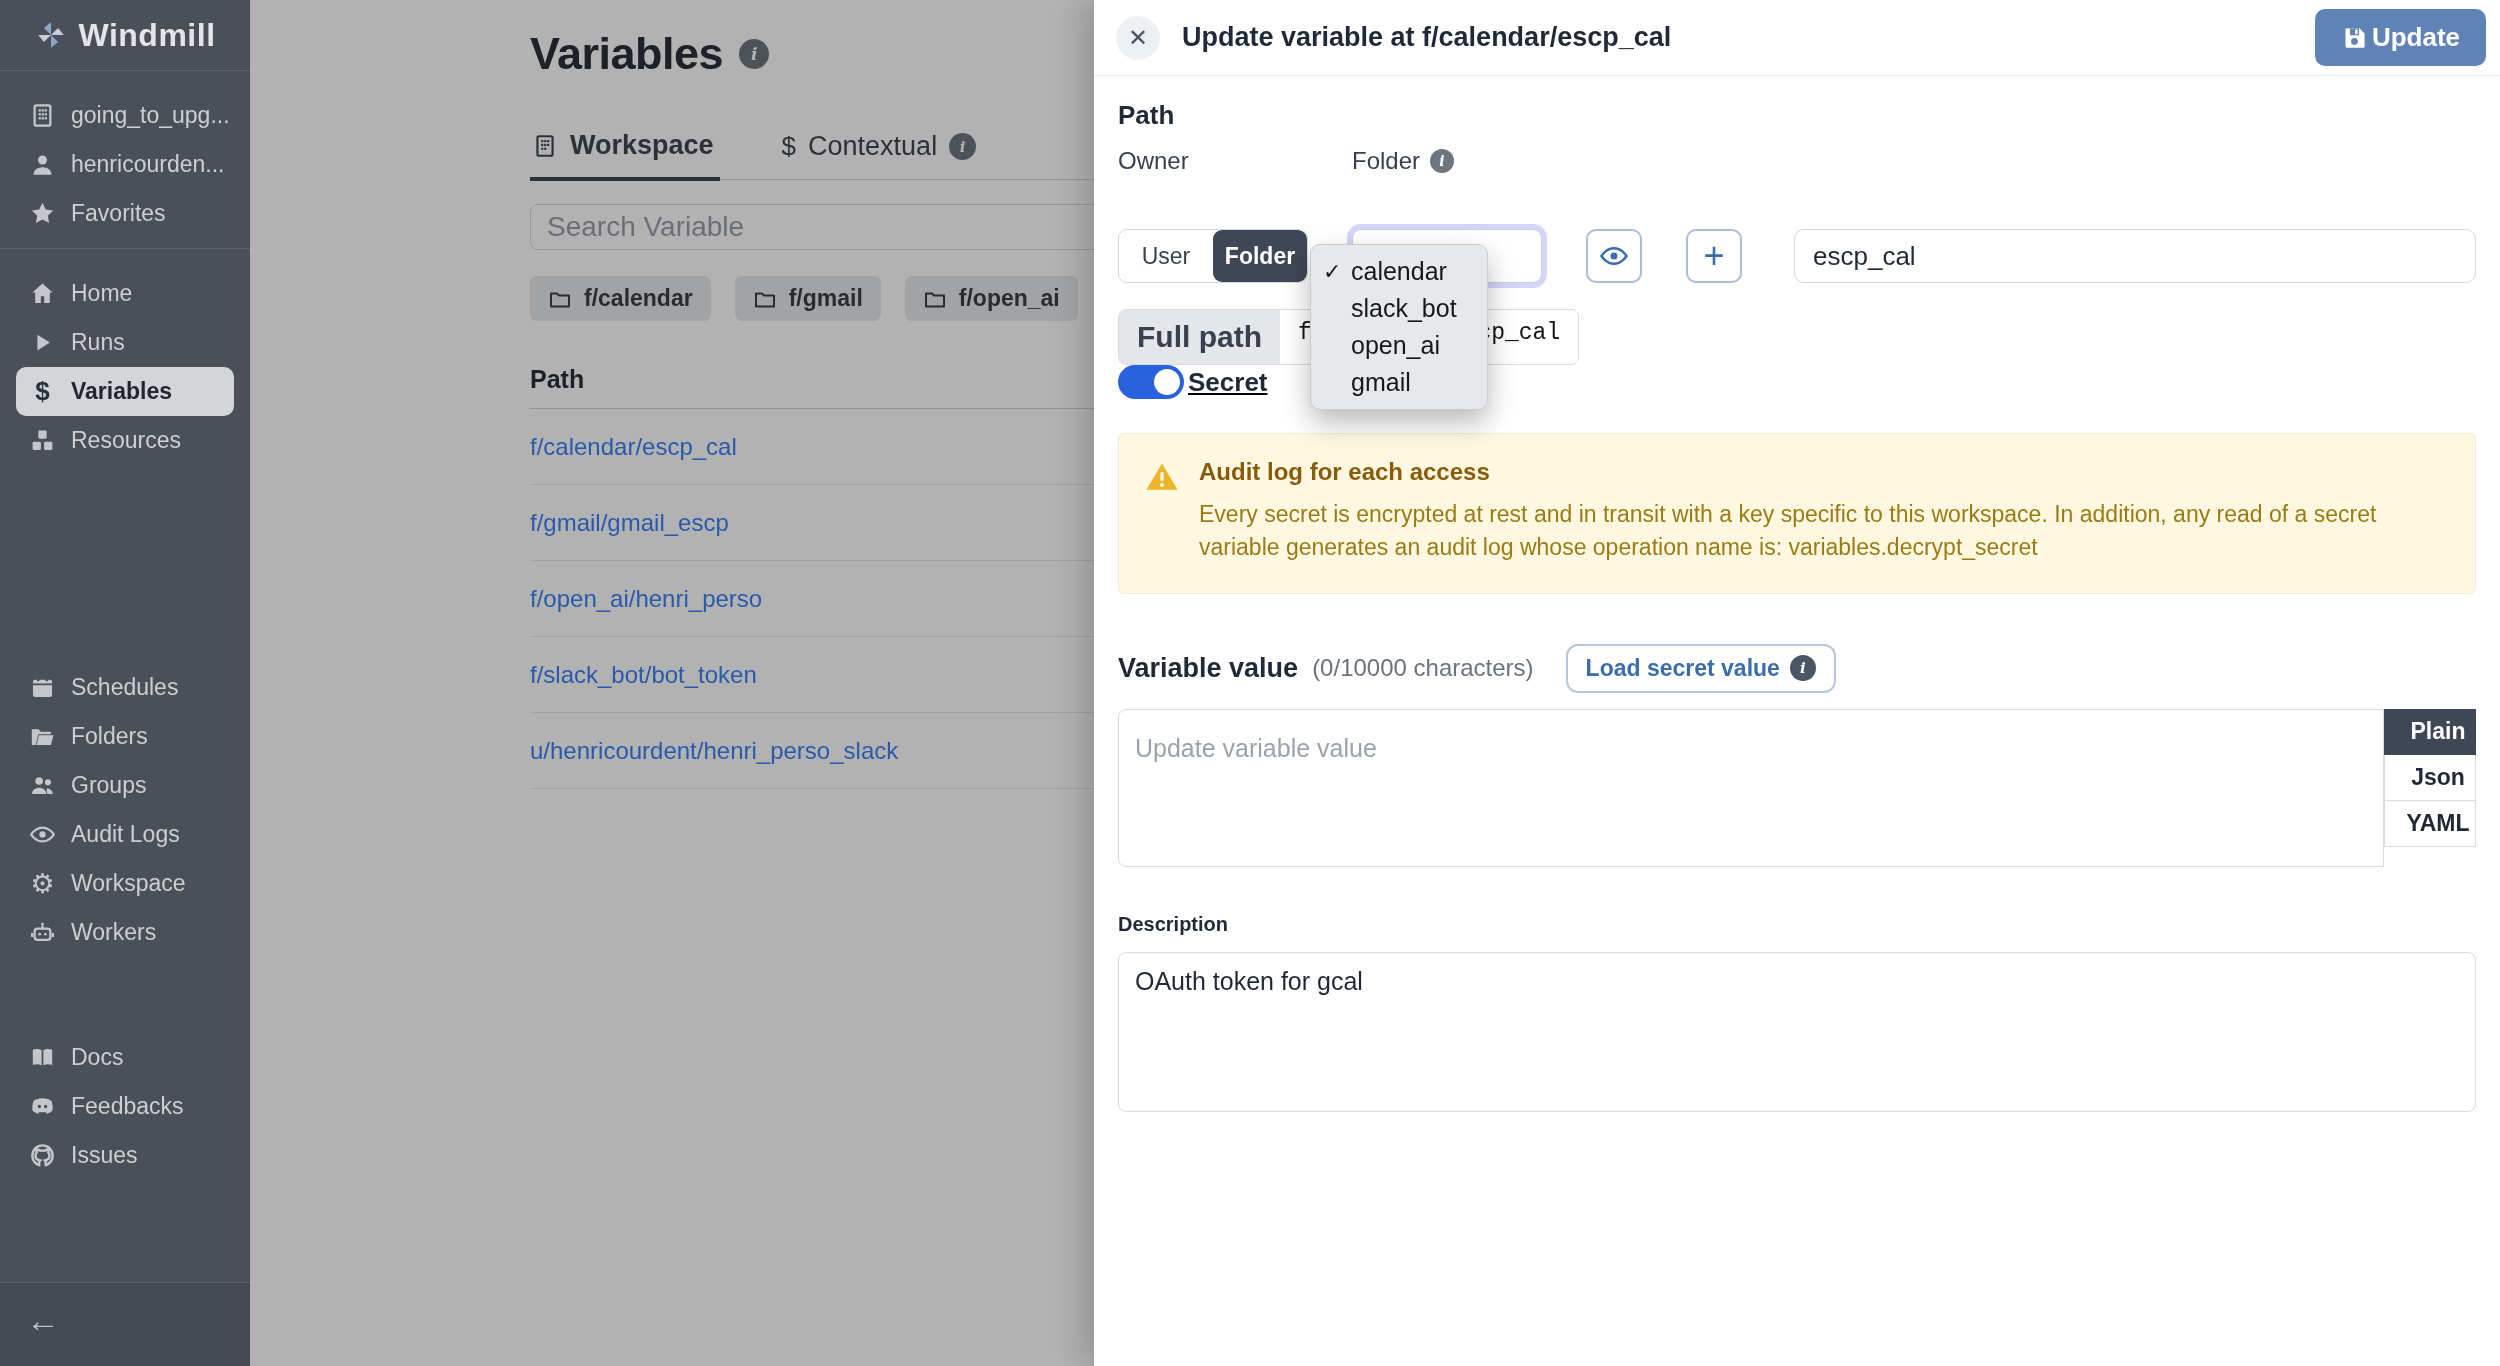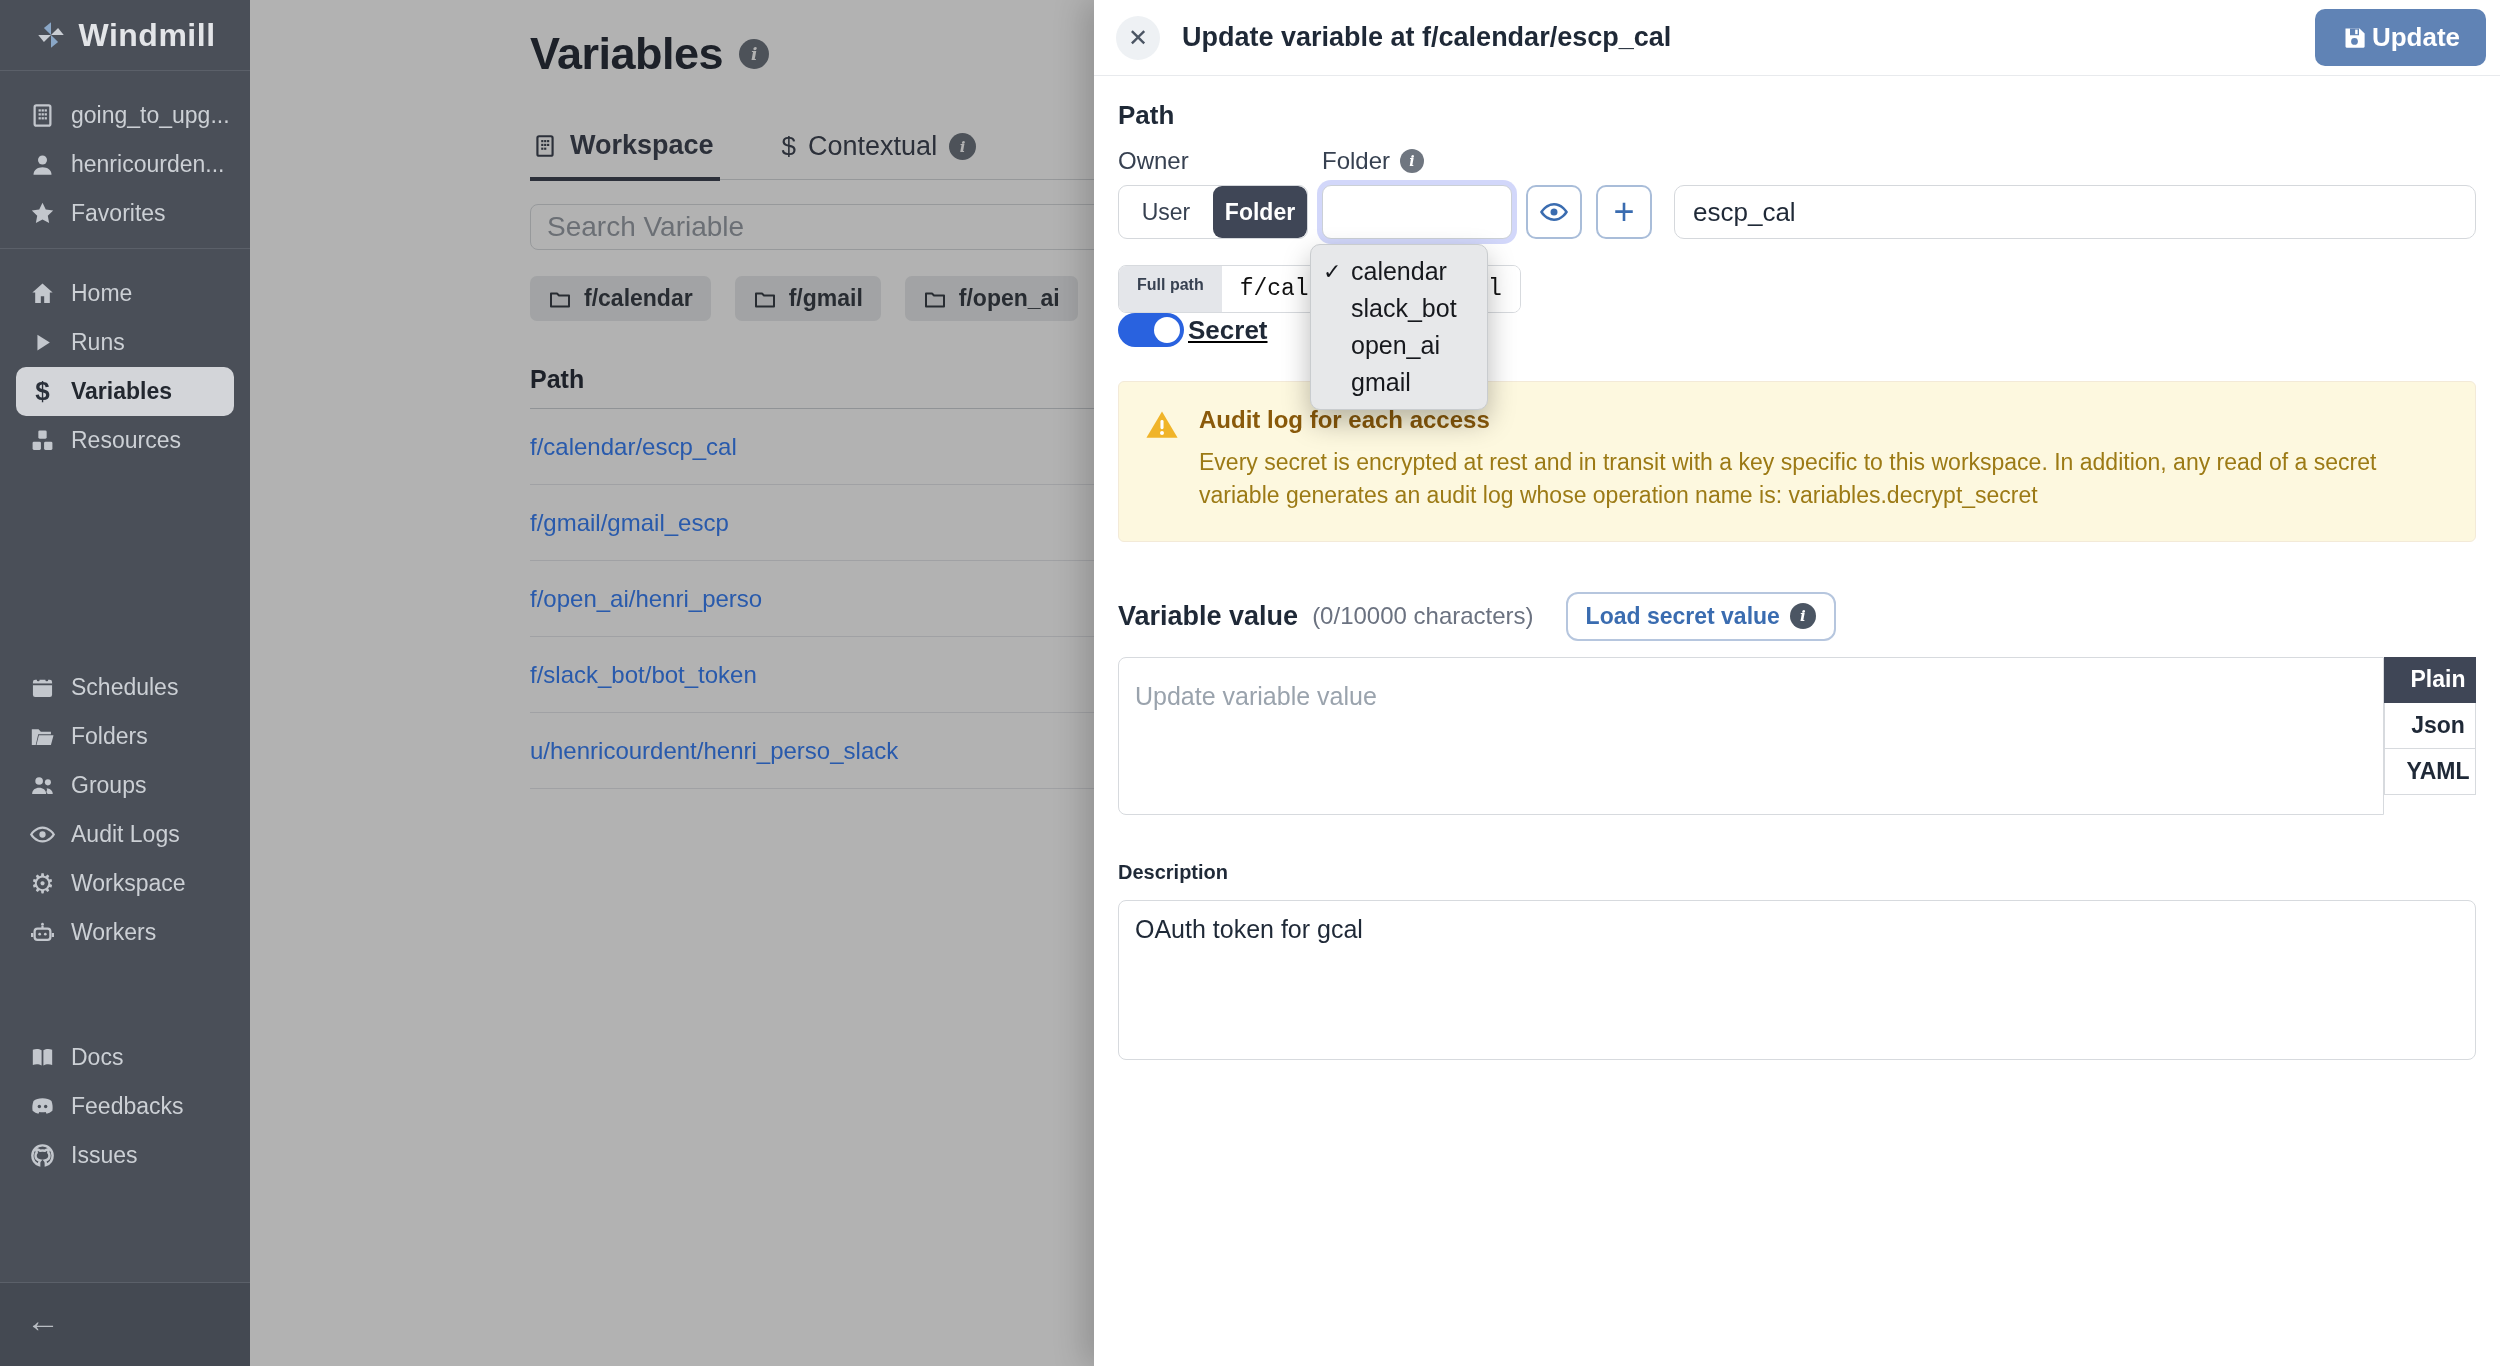--- a/index.html
+++ b/index.html
@@ -65,40 +65,40 @@
     font-size:24px; display:flex; align-items:center; justify-content:center; cursor:pointer; border:none; }
   .dr-title { margin-left:22px; font-size:27px; font-weight:bold; color:#1f2937; }
   .update-btn { margin-left:auto; display:flex; align-items:center; gap:4px; background:#6083b5;
     color:#fff; border:none; border-radius:10px; padding:13px 26px; font-size:26px; font-weight:bold;
     cursor:pointer; }
   .update-btn .fl-ic { width:27px; height:27px; }
   .dr-body { padding:18px 24px 0 24px; position:relative; }
   .sec-h { font-size:26px; font-weight:bold; color:#1f2937; }
   .h-path-sec { margin:6px 0 16px 0; }
   .path-grid { display:grid; grid-template-columns:190px 190px 56px 56px 1fr;
-    grid-column-gap:14px; align-items:end; }
+    grid-column-gap:14px; align-items:end;gap:44px; }
   .fld-lbl { font-size:24px; color:#374151; margin-bottom:10px; display:flex; align-items:center; gap:10px; }
   .req { color:#c0392b; font-weight:bold; }
   .name-cell { margin-left:8px; }
   .seg-toggle { display:flex; height:54px; border:1px solid #d5d8dc; border-radius:9px;
     overflow:hidden; background:#fff; }
   .seg { flex:1; display:flex; align-items:center; justify-content:center; font-size:23px;
     color:#374151; cursor:pointer; }
   .seg.on { background:#3f4656; color:#fff; font-weight:bold; border-radius:9px; }
   .fold-select { height:54px; border:1px solid #cbd0d6; border-radius:9px; background:#fff;
     box-shadow:0 0 0 5px rgba(173,183,245,.55); cursor:pointer; }
   .sq-btn { width:56px; height:54px; border:2px solid #a9bdd9; border-radius:10px; background:#fff;
     color:#3a6cb0; display:flex; align-items:center; justify-content:center; cursor:pointer; }
   .sq-btn .ey { width:30px; height:30px; }
   .sq-btn.plus { font-size:36px; font-weight:300; line-height:1; }
   .name-input { width:100%; height:54px; border:1px solid #d5d8dc; border-radius:10px;
     font-size:26px; color:#1f2937; padding:0 18px; outline:none; }
   .fullpath { margin-top:26px; display:inline-flex; border:1px solid #d7dade; border-radius:8px;
     overflow:hidden; align-items:stretch; }
-  .fullpath .fp-lbl { background:#e4e6ea; padding:10px 18px; font-size:16px; font-weight:bold; color:#374151; }
+  .fullpath .fp-lbl { background:#e4e6ea; padding:10px 18px; font-size:30px; font-weight:bold; color:#374151; }
   .fullpath .fp-val { background:#fff; padding:10px 18px; font-size:23px; color:#111;
     font-family:"Liberation Mono","DejaVu Sans Mono",monospace; }
   .secret-row { display:flex; align-items:center; gap:4px;text-decoration:underline; }
   .toggle { width:66px; height:34px; border-radius:17px; background:#2962df; position:relative;
     cursor:pointer; flex:none; }
   .toggle .knob { position:absolute; top:4px; right:4px; width:26px; height:26px; border-radius:50%;
     background:#fff; }
   .secret-lbl { font-size:26px; font-weight:600; color:#1f2937; }
   .warn-box { margin-top:34px; background:#fdf8df; border:1px solid #f3ead8; border-radius:6px;
     padding:24px 26px 28px 26px; display:flex; gap:20px; }

